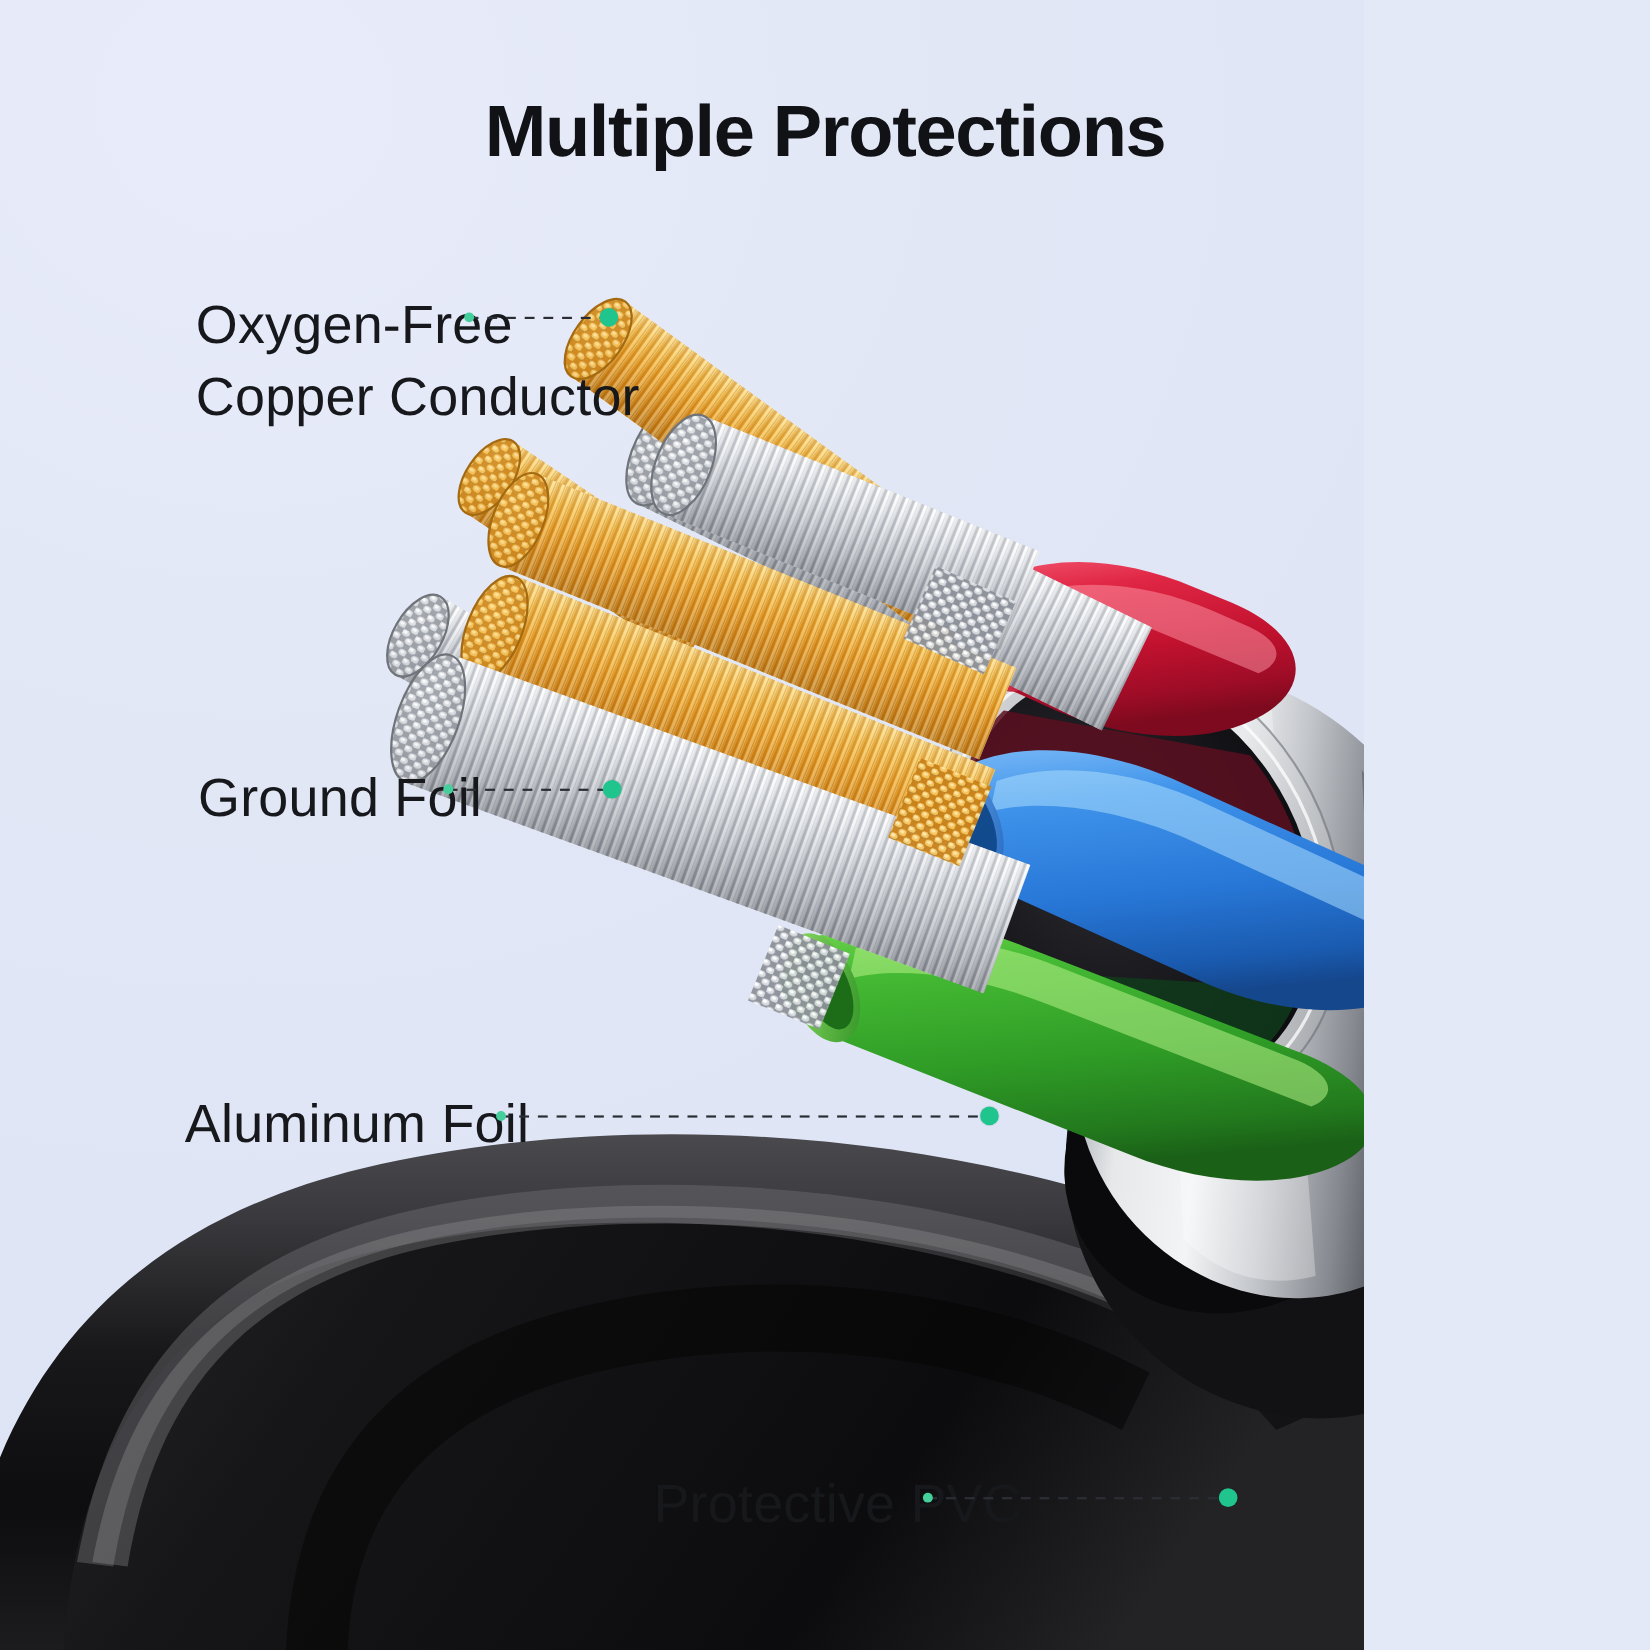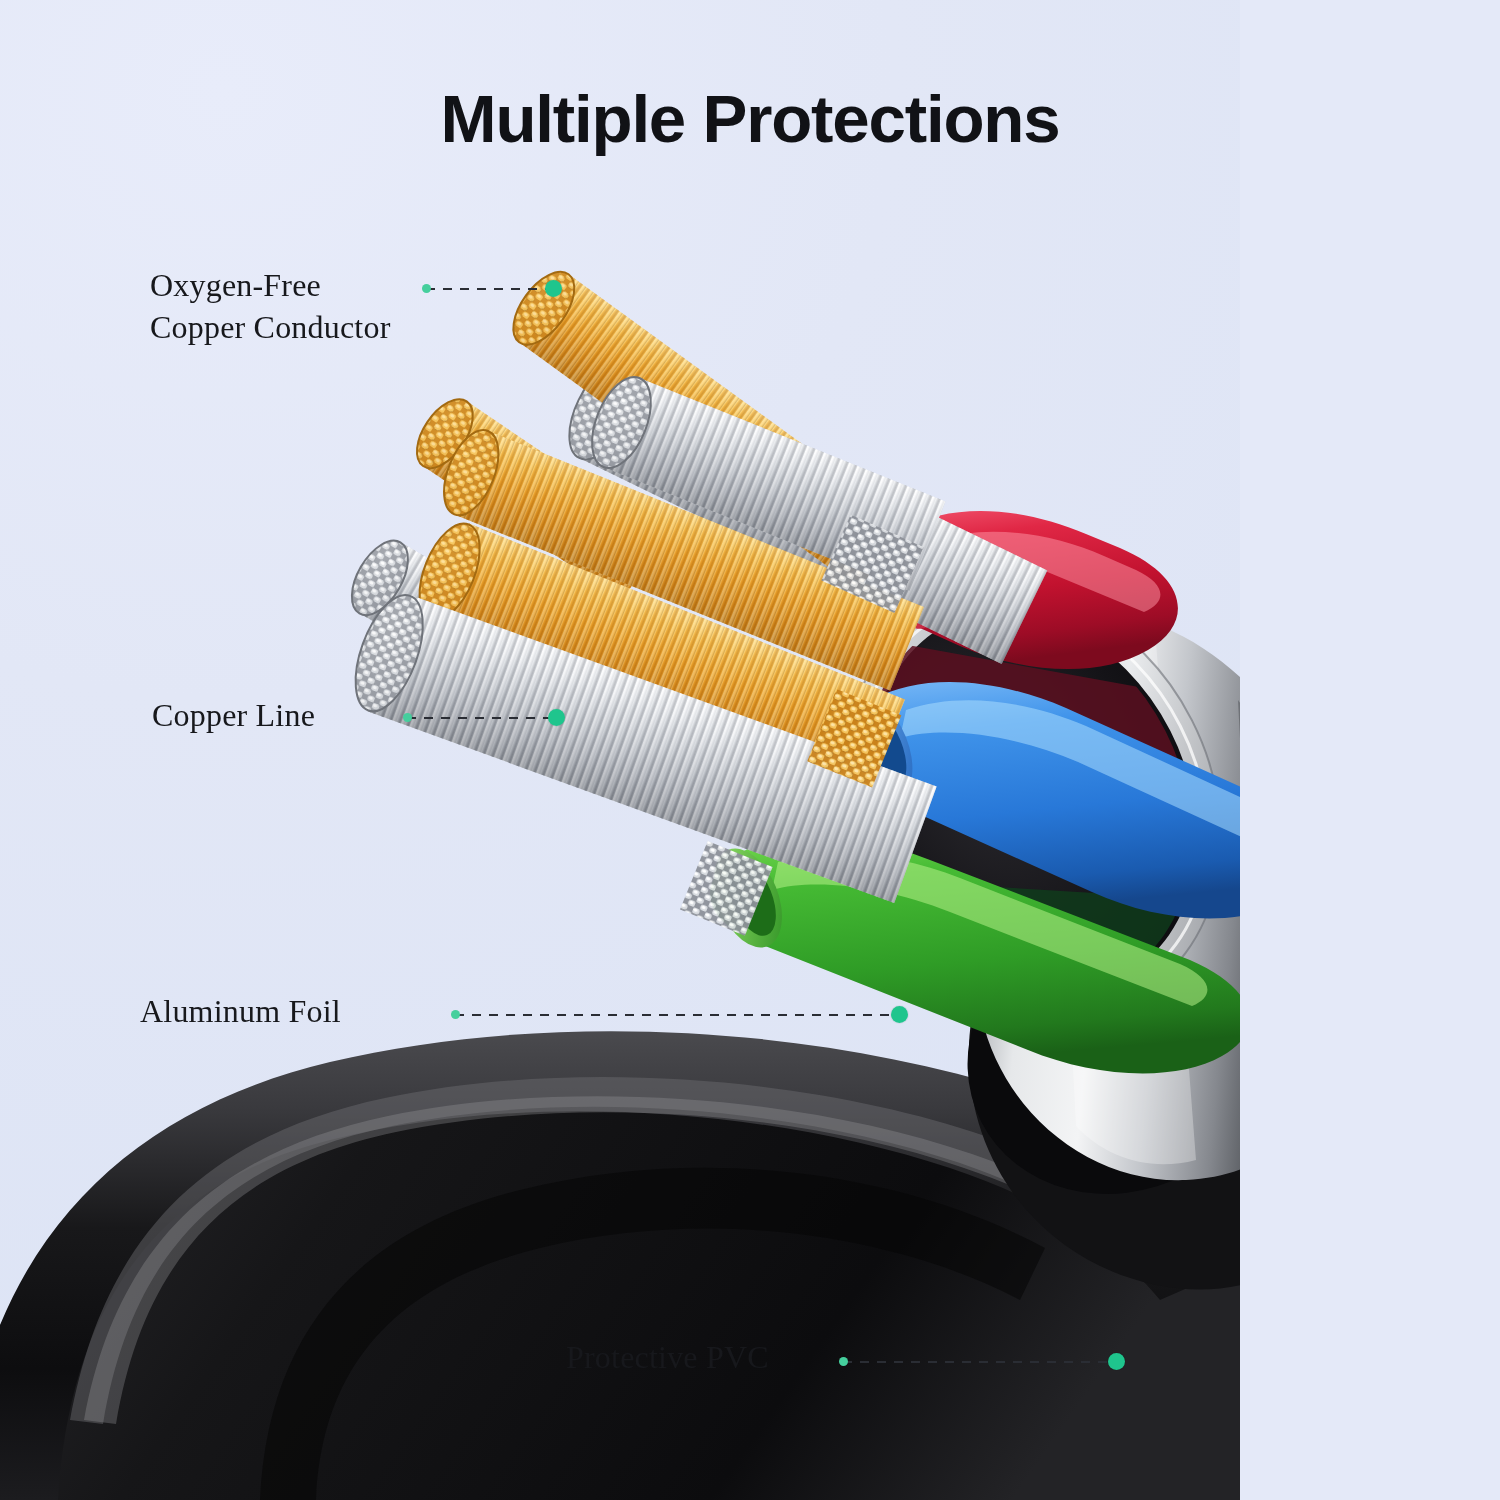--- a/index.html
+++ b/index.html
@@ -16,22 +16,22 @@
   }
   
   #title{
     position:absolute;left:0;top:86px;width:1500px;text-align:center;
     font-size:66px;line-height:1;font-weight:700;letter-spacing:-1.2px;
     color:#111216;
     font-family:"Liberation Sans", sans-serif;
     transform:scaleX(1.02);
   }
   
-  .callout{position:absolute;color:#17181c;font-size:32px;line-height:1.32;
-           letter-spacing:.2px;white-space:pre-line;font-family:Liberation Serif, serif;}
+  .callout{position:absolute;color:#17181c;font-size:49px;line-height:1.32;
+           letter-spacing:.2px;white-space:pre-line;font-family:Liberation Sans, sans-serif;margin-left:28px;}
   #lbl-ofc{left:150px;top:264px;}
   #lbl-gnd{left:152px;top:694px;}
   #lbl-foil{left:140px;top:990px;}
   #lbl-pvc{left:566px;top:1336px;}
 
   
   .leader{position:absolute;height:2px;transform-origin:0 50%;
           background-image:linear-gradient(to right,#2a2d34 0 9px,transparent 9px 17px);
           background-size:17px 2px;background-repeat:repeat-x;}
   .dot{position:absolute;border-radius:50%;}
@@ -399,21 +399,21 @@
       <rect x="818" y="708" width="70" height="78" fill="url(#cuDots)" opacity="0.95"></rect>
     </g>
   </svg>
   </div>
 
   <div id="title">Multiple Protections</div>
 
   <div class="callout" id="lbl-ofc">Oxygen-Free
 Copper Conductor</div>
 
-  <div class="callout" id="lbl-gnd">Copper Line</div>
+  <div class="callout" id="lbl-gnd">Ground Foil</div>
 
   <div class="callout" id="lbl-foil">Aluminum Foil</div>
 
   <div class="callout" id="lbl-pvc">Protective PVC</div>
 
   <div>
     <div class="leader" style="left:426px;top:288px;width:127px;"></div>
     <div class="dot small" style="left:422px;top:284px;"></div>
     <div class="dot big" style="left:545px;top:280px;"></div>
   </div>

